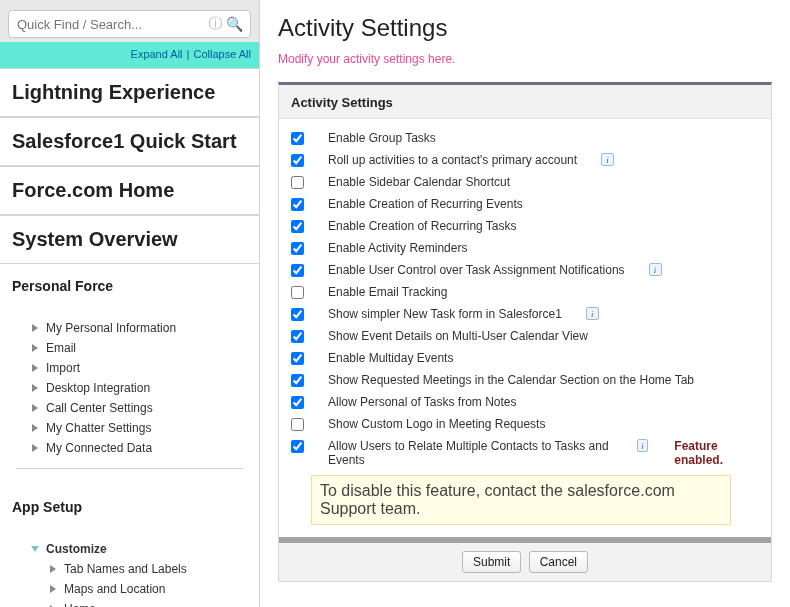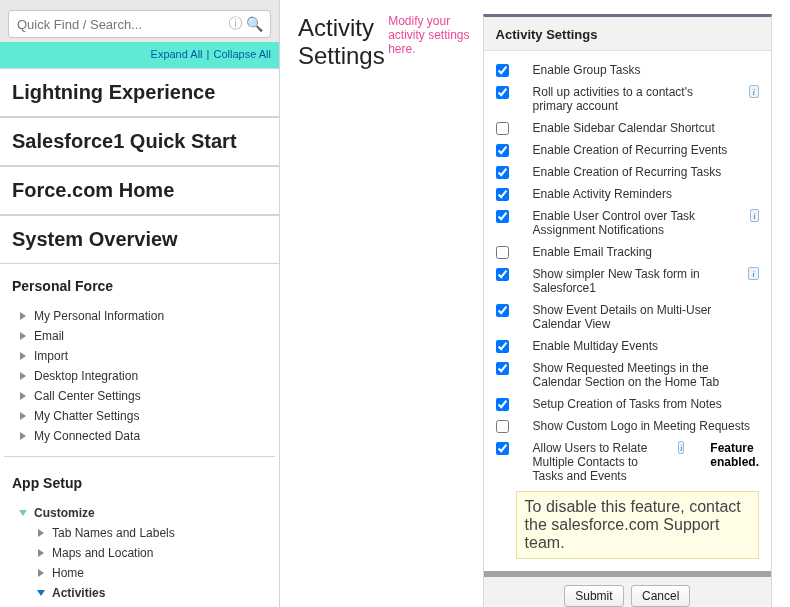--- a/index.html
+++ b/index.html
@@ -9,21 +9,21 @@
     font-size: 12px;
     color: #333;
     background: #fff;
     width: 790px;
     height: 607px;
     overflow: hidden;
     display: flex;
   }
   
   .sidebar {
-    width: 280px;
+    width: 260px;
     border-right: 1px solid #d4d4d4;
     background: #fff;
     display: flex;
     flex-direction: column;
   }
   .search-bar {
     background: #e8e8e8;
     padding: 10px 8px 4px 8px;
   }
   .search-box {
@@ -65,21 +65,21 @@
     background: #fff;
   }
   .section-head {
     padding: 14px 12px 8px 12px;
     font-size: 14px;
     font-weight: bold;
     color: #222;
   }
   .tree {
     list-style: none;
-    margin: 4px;
+    margin: 16px;
     padding: 0 0 10px 4px;
     border-bottom: 1px solid #d4d4d4;
   }
   .tree.no-bottom { border-bottom: none; }
   .tree li {
     display: flex;
     align-items: center;
     padding: 3px 8px 3px 10px;
     font-size: 12px;
     color: #333;
@@ -107,20 +107,21 @@
     border-right: 4px solid transparent;
     border-top: 6px solid #0d74c7;
   }
   .tri-down.teal { border-top-color: #7ac6c0; }
 
   
   .main {
     flex: 1;
     padding: 14px 18px 0 18px;
     display: flex;
+    flex-direction: column;
   }
   h1.page-title {
     margin: 0 0 10px 0;
     font-size: 24px;
     font-weight: normal;
     color: #222;
   }
   .page-subtitle {
     font-size: 12px;
     color: #ec4899;
@@ -163,21 +164,21 @@
     color: #3a6ea5;
     font-size: 9px;
     font-family: Georgia, serif;
     font-style: italic;
     border-radius: 2px;
     background: #eef4fb;
     margin-left: 2px;
     cursor: pointer;
   }
   .feature-enabled {
-    color: #000000;
+    color: #7f1d1d;
     font-weight: bold;
     margin-left: 4px;
   }
   .note-box {
     margin: 4px 0 2px 20px;
     background: #fffde6;
     border: 1px solid #e8e29a;
     padding: 6px 8px;
     font-size: 16px;
     color: #444;
@@ -356,21 +357,21 @@
         <div class="opt-row">
           <input type="checkbox" checked="" style="">
           <span>Enable Multiday Events</span>
         </div>
         <div class="opt-row">
           <input type="checkbox" checked="" style="">
           <span>Show Requested Meetings in the Calendar Section on the Home Tab</span>
         </div>
         <div class="opt-row">
           <input type="checkbox" checked="" style="">
-          <span>Setup Creation of Tasks from Notes</span>
+          <span>Allow Personal of Tasks from Notes</span>
         </div>
         <div class="opt-row">
           <input type="checkbox" style="">
           <span>Show Custom Logo in Meeting Requests</span>
         </div>
         <div class="opt-row">
           <input type="checkbox" checked="" style="">
           <span>Allow Users to Relate Multiple Contacts to Tasks and Events</span>
           <span class="info-icon">i</span>
           <span class="feature-enabled">Feature enabled.</span>

